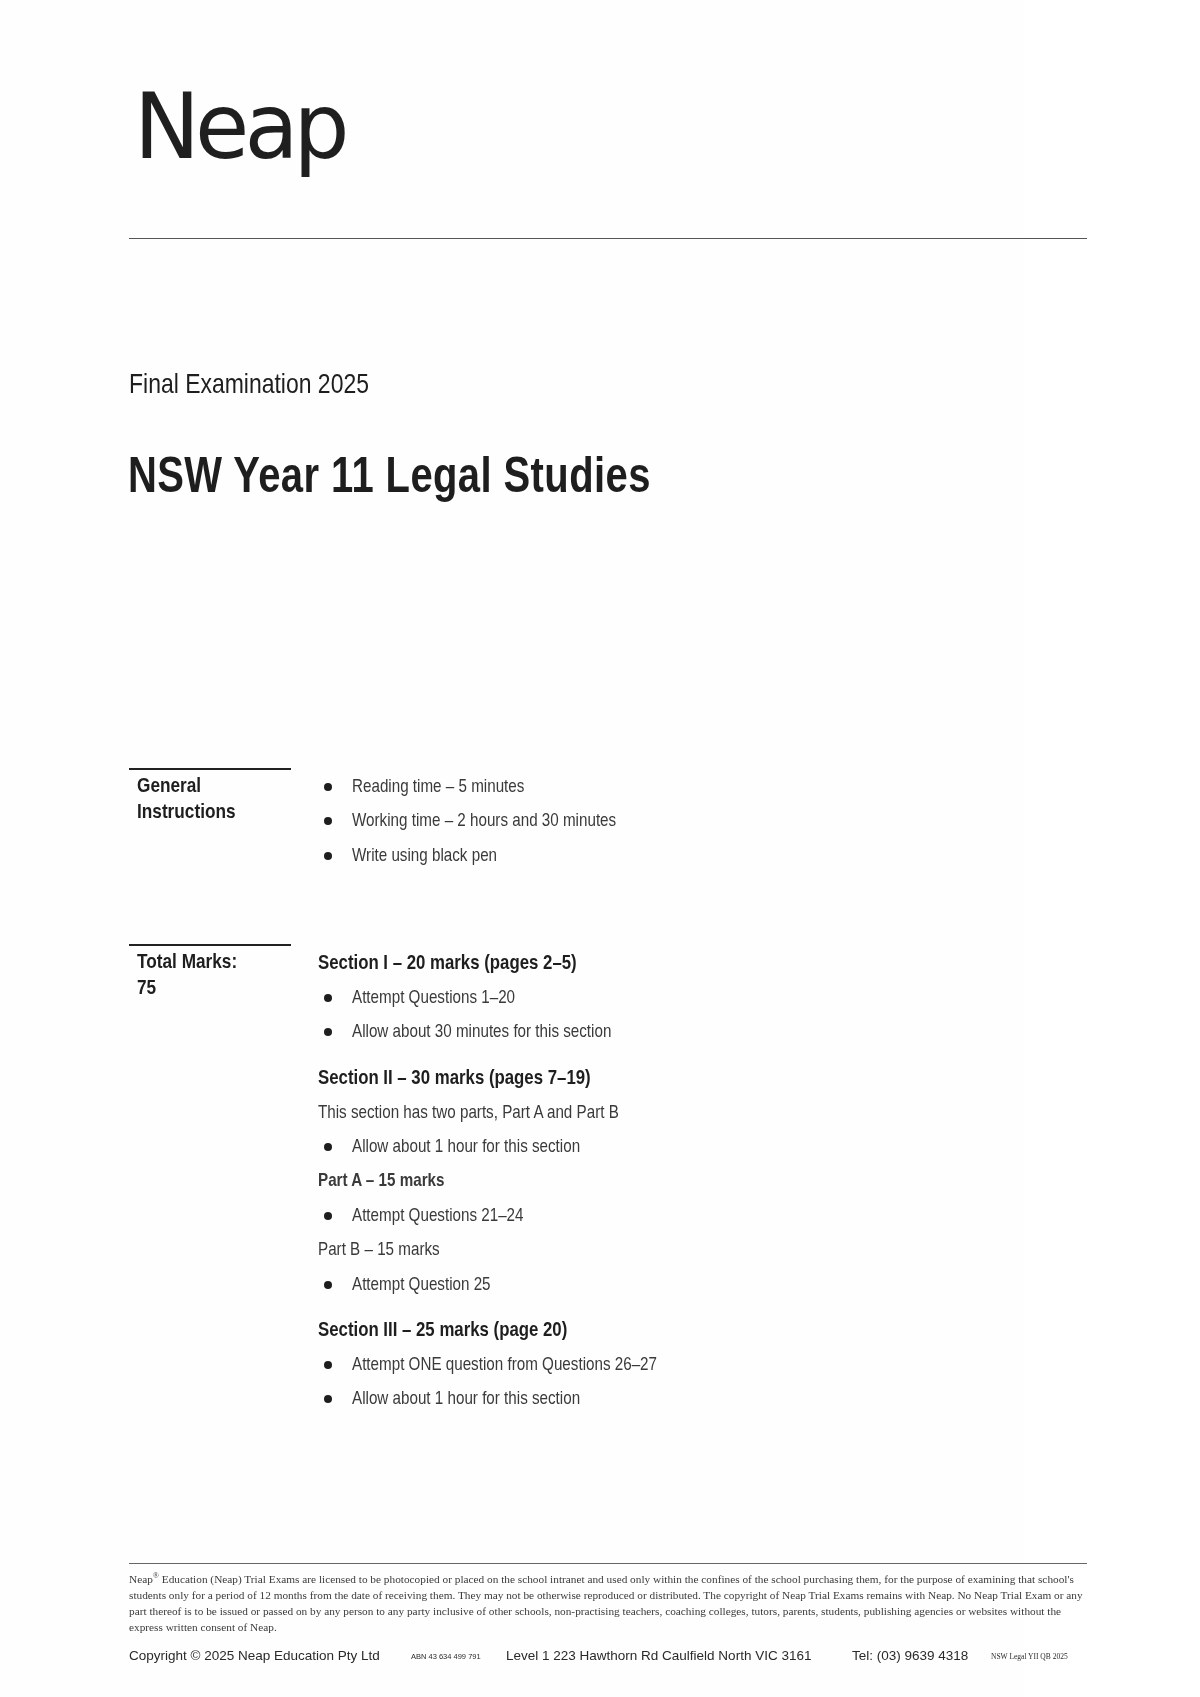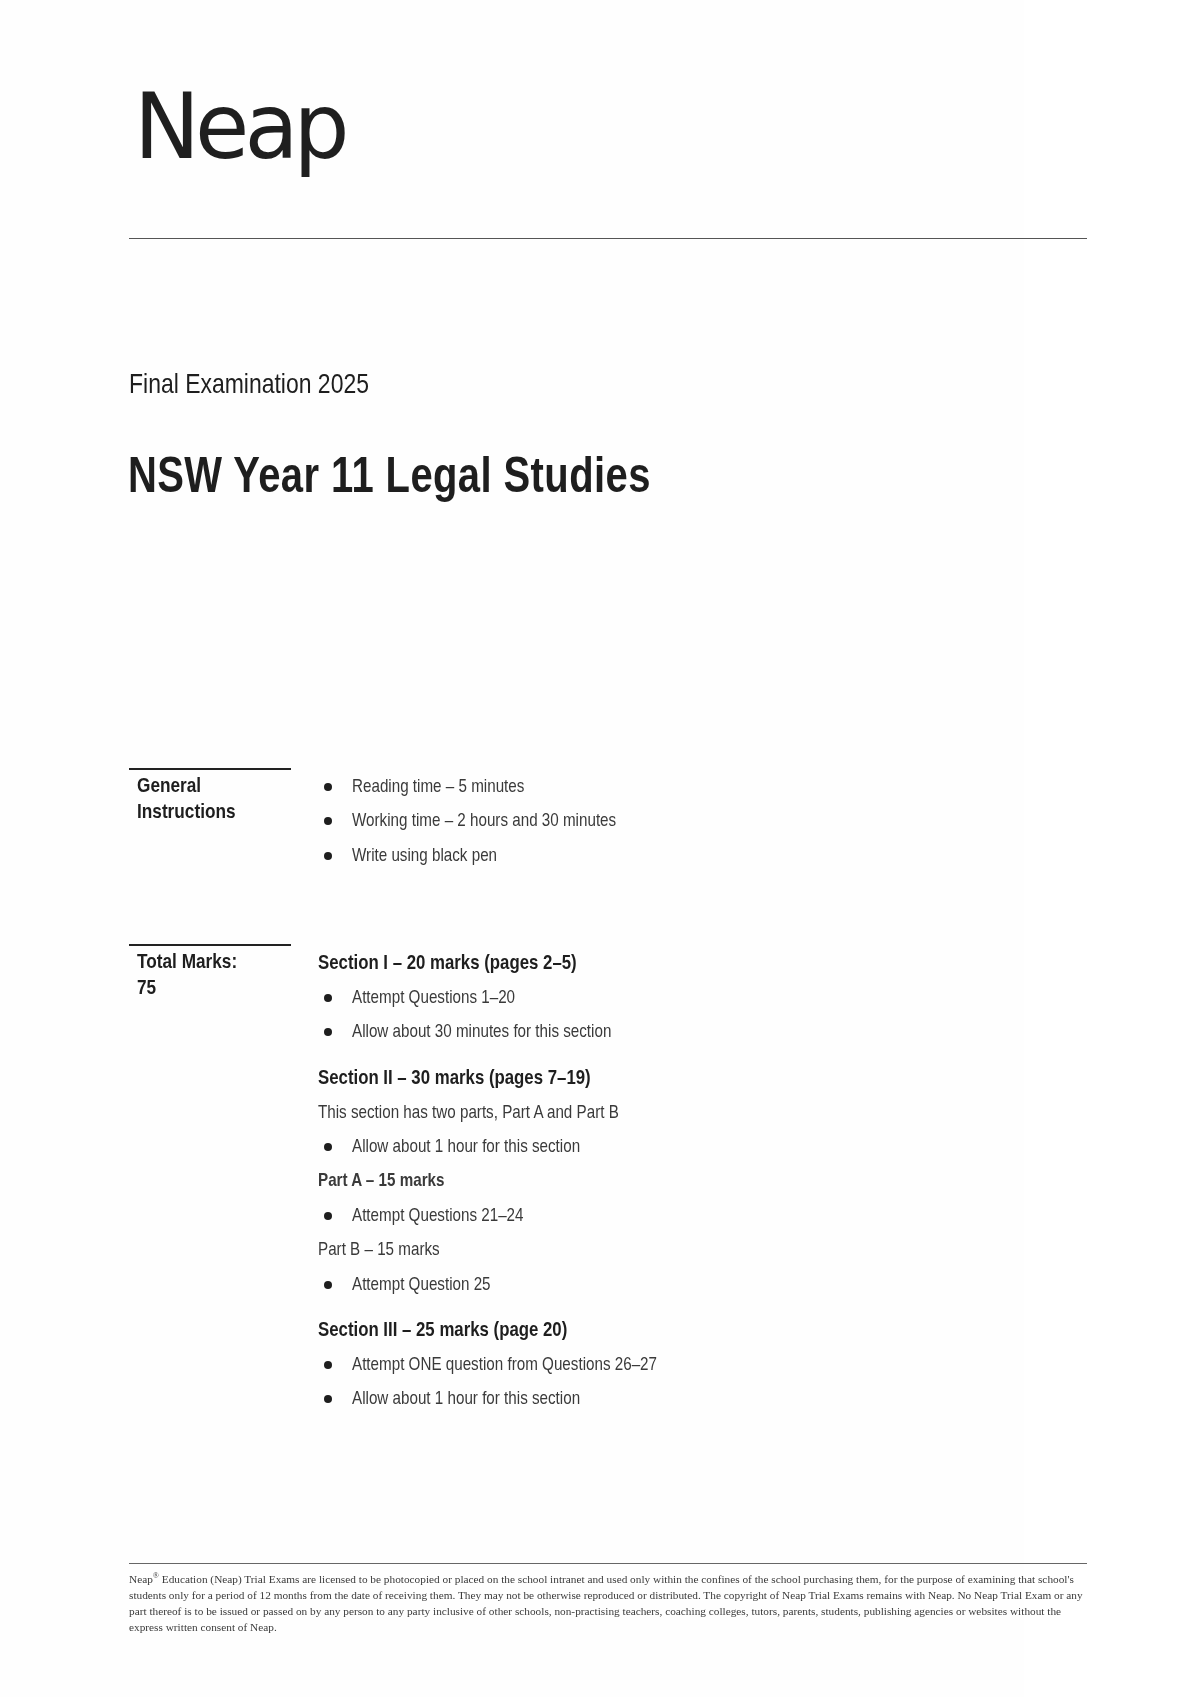--- a/index.html
+++ b/index.html
@@ -156,14 +156,21 @@
     <span class="b-text">Attempt ONE question from Questions 26–27</span>
   </div>
   <div class="row" style="top:1388px;">
     <span class="bullet-dot"></span>
     <span class="b-text">Allow about 1 hour for this section</span>
   </div>
 
   <div class="footer-rule"></div>
   <div class="footer-note"><span>Neap</span><sup>®</sup><span> Education (Neap) Trial Exams are licensed to be photocopied or placed on the school intranet and used only within the confines of the school purchasing them, for the purpose of examining that school's students only for a period of 12 months from the date of receiving them. They may not be otherwise reproduced or distributed. The copyright of Neap Trial Exams remains with Neap. No Neap Trial Exam or any part thereof is to be issued or passed on by any person to any party inclusive of other schools, non-practising teachers, coaching colleges, tutors, parents, students, publishing agencies or websites without the express written consent of Neap.</span></div>
 
+  <div class="footer-line">
+    <span class="f-copy">Copyright © 2025 Neap Education Pty Ltd</span>
+    <span class="f-abn">ABN 43 634 499 791</span>
+    <span class="f-addr">Level 1 223 Hawthorn Rd Caulfield North VIC 3161</span>
+    <span class="f-tel">Tel: (03) 9639 4318</span>
+    <span class="f-code">NSW Legal YII QB 2025</span>
+  </div>
 
 </div>
 
 </body></html>

